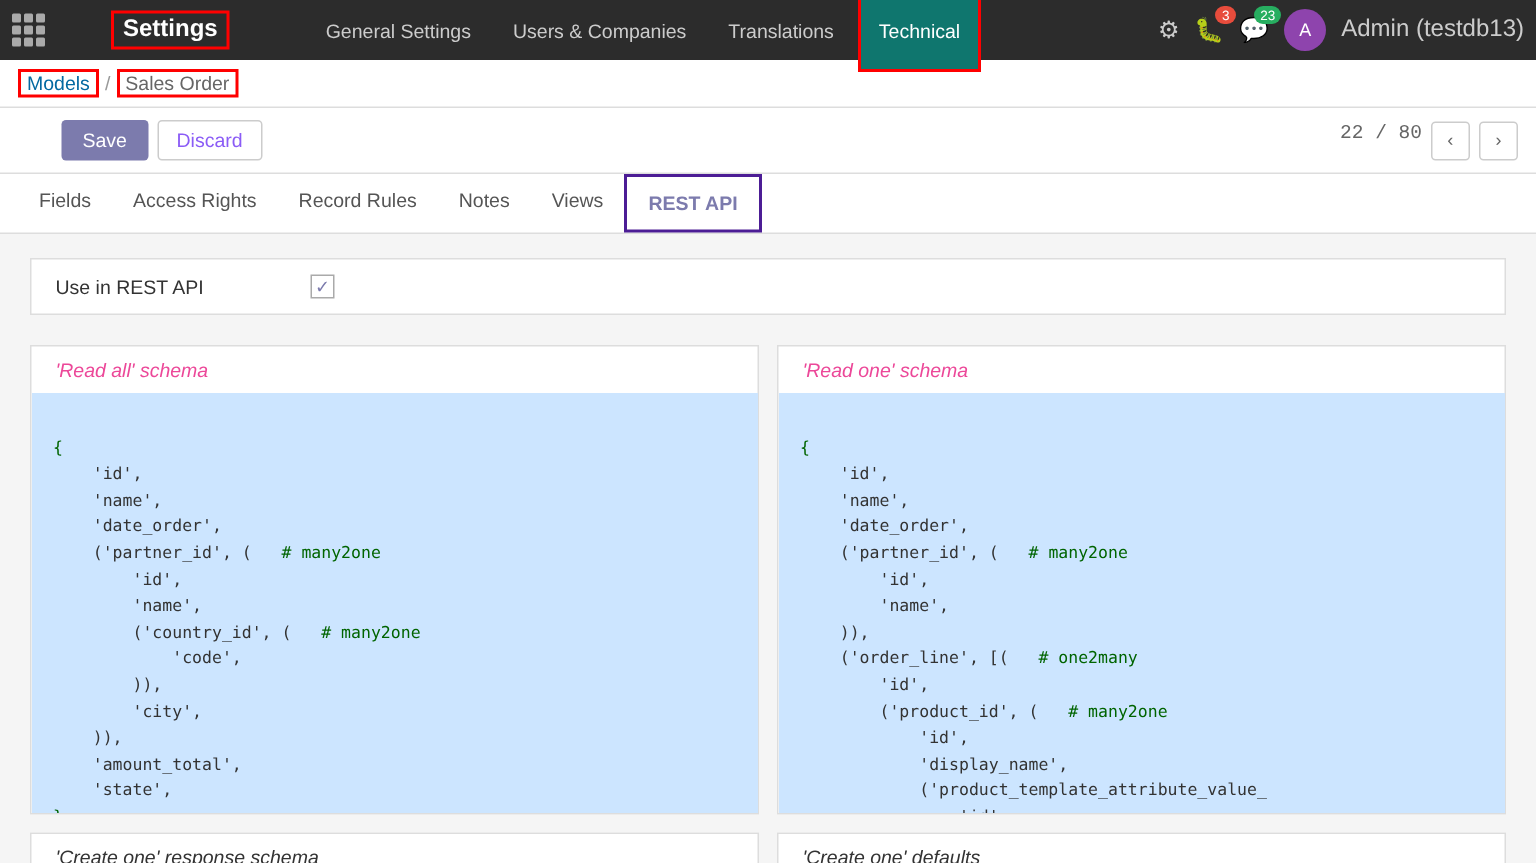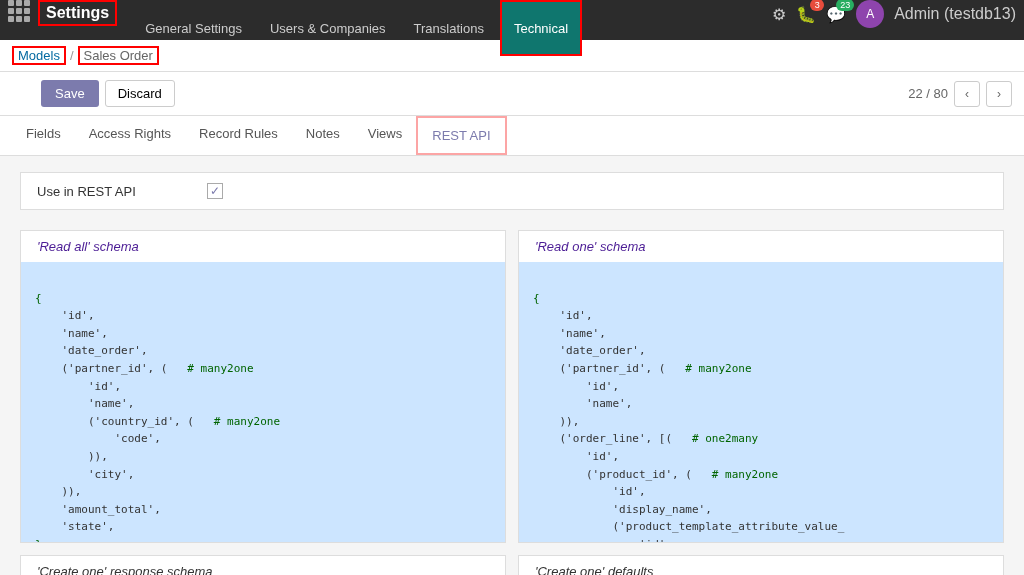--- a/index.html
+++ b/index.html
@@ -3,24 +3,25 @@
   <meta charset="utf-8">
   <style>
     * { margin: 0; padding: 0; box-sizing: border-box; }
     body { font-family: Arial, sans-serif; font-size: 13px; background: #f0f0f0; color: #333; }
 
     
     .top-nav {
       background: #2c2c2c;
       height: 40px;
       display: flex;
-      align-items: flex-start;
+      align-items: center;
       padding: 0 8px;
       color: #fff;
       position: relative;
+      gap: 36px;
     }
     .top-nav-apps {
       display: flex;
       align-items: center;
       gap: 4px;
       margin-right: 8px;
     }
     .apps-grid {
       display: grid;
       grid-template-columns: repeat(3,6px);
@@ -149,33 +150,33 @@
       background: #7c7bad;
       color: #fff;
       border: none;
       padding: 5px 14px;
       border-radius: 3px;
       cursor: pointer;
       font-size: 13px;
     }
     .btn-discard {
       background: #fff;
-      color: #000000;
+      color: #8b5cf6;
       border: 1px solid #ccc;
       padding: 5px 12px;
       border-radius: 3px;
       cursor: pointer;
       font-size: 13px;
     }
     .pagination {
       display: flex;
-      align-items: center;
       gap: 6px;
       color: #666;
       font-size: 13px;
+      font-family: Liberation Mono, monospace;
     }
     .pag-btn {
       background: #fff;
       border: 1px solid #ccc;
       width: 26px; height: 26px;
       display: flex; align-items: center; justify-content: center;
       cursor: pointer;
       border-radius: 3px;
       font-size: 12px;
     }
@@ -191,22 +192,22 @@
     .tab-item {
       padding: 10px 14px;
       color: #555;
       cursor: pointer;
       font-size: 13px;
       border-bottom: 2px solid transparent;
     }
     .tab-item.active {
       color: #7c7bad;
       border-bottom: 2px solid #7c7bad;
-      border: 2px solid #fca5a5;
-      font-weight: normal;
+      border: 2px solid #4c1d95;
+      font-weight: bold;
     }
 
     
     .main-content {
       padding: 16px 20px;
       background: #f5f5f5;
       min-height: 450px;
     }
 
     .use-rest-row {
@@ -239,21 +240,21 @@
       grid-template-columns: 1fr 1fr;
       gap: 12px;
       margin-bottom: 12px;
     }
     .schema-block {
       background: #fff;
       border: 1px solid #ddd;
     }
     .schema-label {
       font-size: 13px;
-      color: #4c1d95;
+      color: #ec4899;
       padding: 8px 16px;
       font-style: italic;
     }
     .schema-code {
       background: #cce5ff;
       font-family: monospace;
       font-size: 11px;
       color: #333;
       padding: 10px 14px;
       line-height: 1.6;

